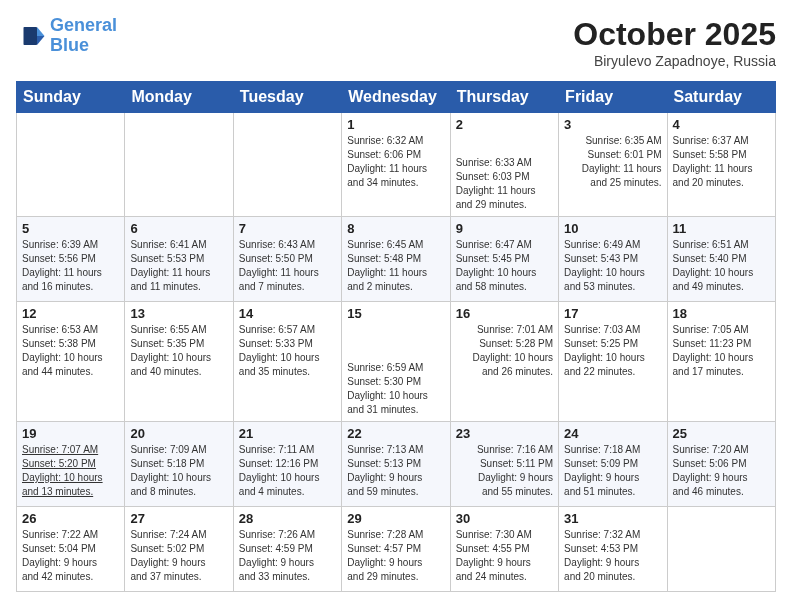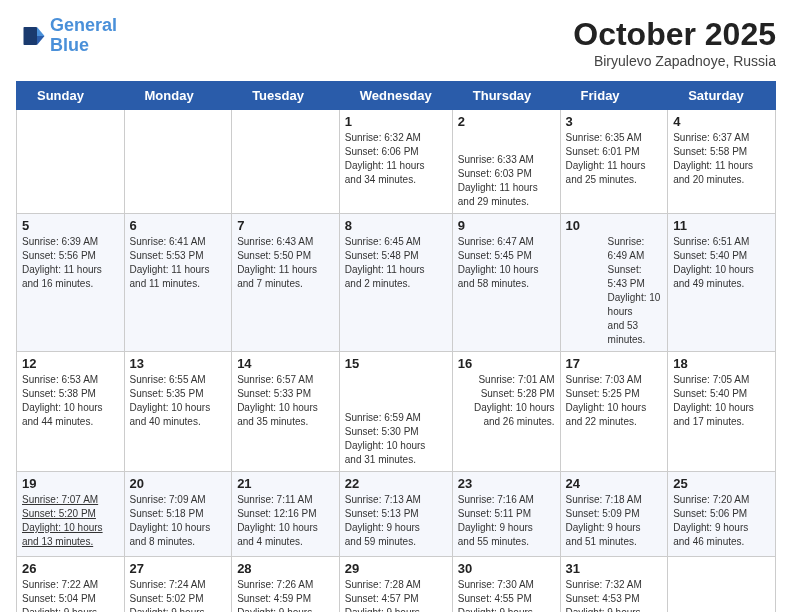--- a/index.html
+++ b/index.html
@@ -48,22 +48,22 @@
     }
     .calendar {
       width: 100%;
       border-collapse: collapse;
       font-size: 11px;
     }
     .calendar th {
       background: #2a5caa;
       color: #fff;
       text-align: left;
-      padding: 6px 20px;
-      font-size: 13px;
+      padding: 6px 6px;
+      font-size: 16px;
       border: 1px solid #2a5caa;
     }
     .calendar td {
       border: 1px solid #ccc;
       vertical-align: top;
       padding: 4px 5px;
       width: 108px;
       min-height: 80px;
       background: #fff;
     }
@@ -137,21 +137,21 @@
         </td>
         <td>
           <div class="day-number">2</div>
           <div class="day-info" style="white-space: pre-line; margin-top: 24px;">Sunrise: 6:33 AM
 Sunset: 6:03 PM
 Daylight: 11 hours
 and 29 minutes.</div>
         </td>
         <td>
           <div class="day-number">3</div>
-          <div class="day-info" style="white-space: pre-line;">Sunrise: 6:35 AM
+          <div class="day-info" style="white-space: pre-line; text-align: right;">Sunrise: 6:35 AM
 Sunset: 6:01 PM
 Daylight: 11 hours
 and 25 minutes.</div>
         </td>
         <td>
           <div class="day-number">4</div>
           <div class="day-info" style="white-space: pre-line;">Sunrise: 6:37 AM
 Sunset: 5:58 PM
 Daylight: 11 hours
 and 20 minutes.</div>
@@ -188,21 +188,21 @@
         </td>
         <td>
           <div class="day-number">9</div>
           <div class="day-info" style="white-space: pre-line;">Sunrise: 6:47 AM
 Sunset: 5:45 PM
 Daylight: 10 hours
 and 58 minutes.</div>
         </td>
         <td>
           <div class="day-number">10</div>
-          <div class="day-info" style="white-space: pre-line; margin-left: 42px;">Sunrise: 6:49 AM
+          <div class="day-info" style="white-space: pre-line;">Sunrise: 6:49 AM
 Sunset: 5:43 PM
 Daylight: 10 hours
 and 53 minutes.</div>
         </td>
         <td>
           <div class="day-number">11</div>
           <div class="day-info" style="white-space: pre-line;">Sunrise: 6:51 AM
 Sunset: 5:40 PM
 Daylight: 10 hours
 and 49 minutes.</div>
@@ -247,21 +247,21 @@
         <td>
           <div class="day-number">17</div>
           <div class="day-info" style="white-space: pre-line;">Sunrise: 7:03 AM
 Sunset: 5:25 PM
 Daylight: 10 hours
 and 22 minutes.</div>
         </td>
         <td>
           <div class="day-number">18</div>
           <div class="day-info" style="white-space: pre-line;">Sunrise: 7:05 AM
-Sunset: 5:40 PM
+Sunset: 11:23 PM
 Daylight: 10 hours
 and 17 minutes.</div>
         </td>
       </tr>
       <tr class="week-row">
         <td>
           <div class="day-number">19</div>
           <div class="day-info" style="white-space: pre-line; text-decoration: underline;">Sunrise: 7:07 AM
 Sunset: 5:20 PM
 Daylight: 10 hours
@@ -283,21 +283,21 @@
         </td>
         <td>
           <div class="day-number">22</div>
           <div class="day-info" style="white-space: pre-line;">Sunrise: 7:13 AM
 Sunset: 5:13 PM
 Daylight: 9 hours
 and 59 minutes.</div>
         </td>
         <td>
           <div class="day-number">23</div>
-          <div class="day-info" style="white-space: pre-line;">Sunrise: 7:16 AM
+          <div class="day-info" style="white-space: pre-line; text-align: right;">Sunrise: 7:16 AM
 Sunset: 5:11 PM
 Daylight: 9 hours
 and 55 minutes.</div>
         </td>
         <td>
           <div class="day-number">24</div>
           <div class="day-info" style="white-space: pre-line;">Sunrise: 7:18 AM
 Sunset: 5:09 PM
 Daylight: 9 hours
 and 51 minutes.</div>

